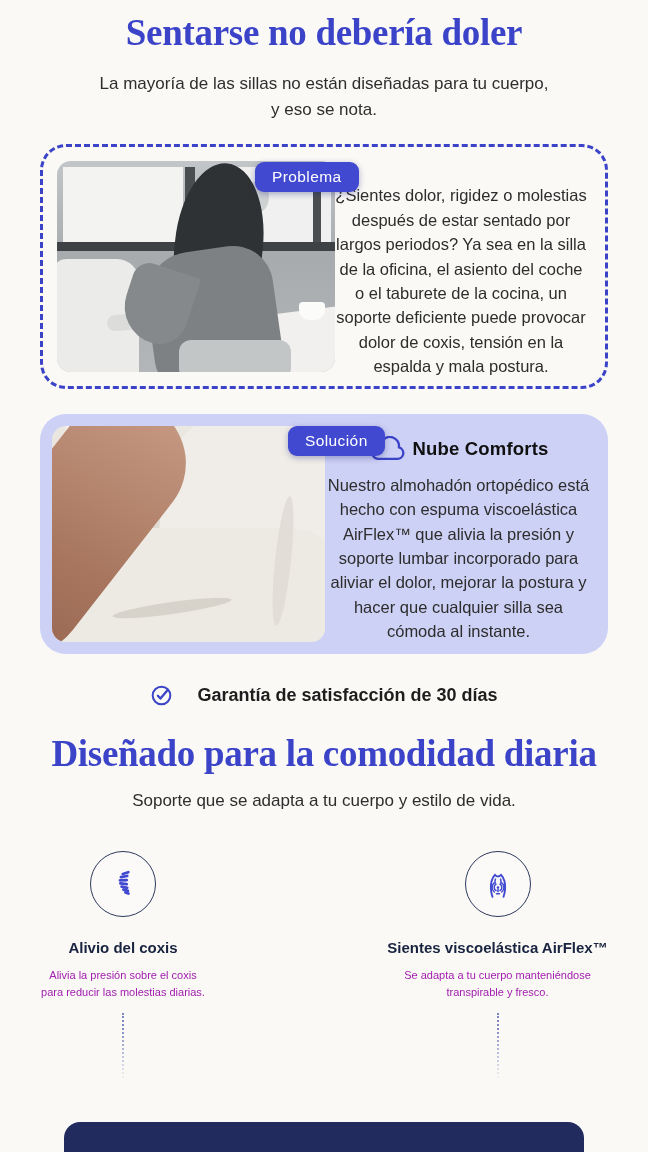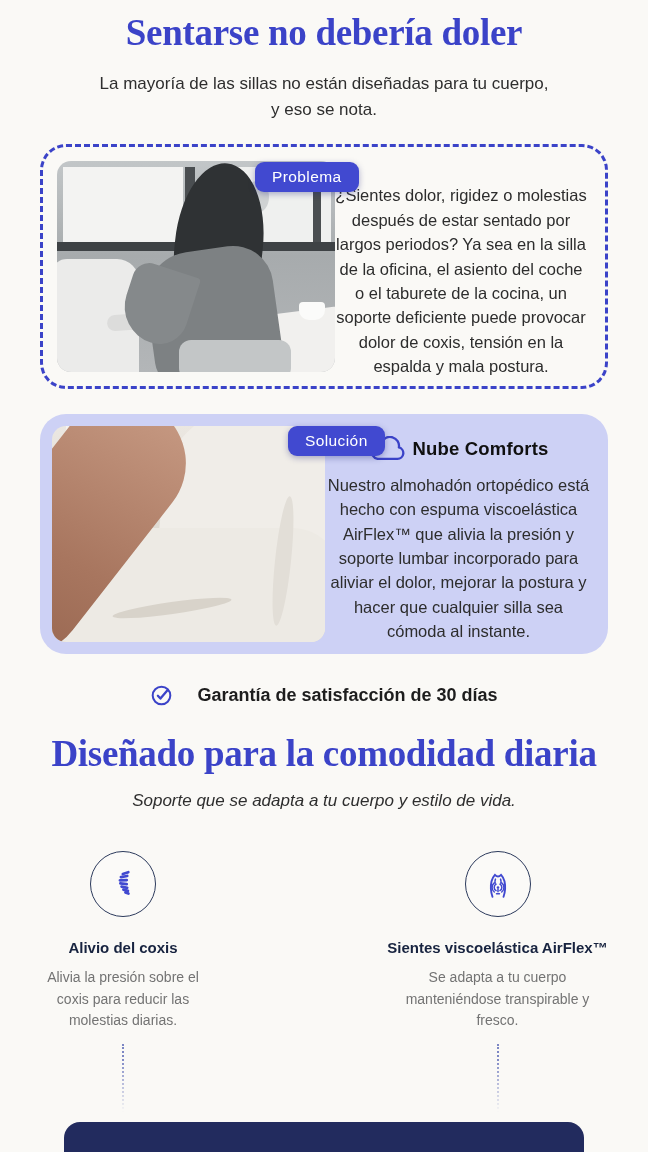--- a/index.html
+++ b/index.html
@@ -122,21 +122,21 @@
     display: flex;
     align-items: center;
     justify-content: center;
     gap: 24px;
     font-size: 18px;
     font-weight: 600;
     color: #1d1d1d;
   }
   
   .section2-title { margin-top: 26px; }
-  .section2-sub { margin: 16px auto 0; max-width: 520px; font-size: 17px; color: #2e2e2e; text-align: center; font-style: italic; }
+  .section2-sub { margin: 16px auto 0; max-width: 520px; font-size: 17px; color: #2e2e2e; text-align: center; }
   .features {
     margin: 40px 0 0;
     padding: 0 38px;
     display: flex;
     justify-content: space-between;
     text-align: center;
   }
   .feature { display: flex; flex-direction: column; align-items: center; }
   .feature-1 { width: 170px; }
   .feature-2 { width: 185px; }
@@ -150,23 +150,23 @@
     margin-bottom: 22px;
   }
   .feature-title {
     font-size: 15px;
     font-weight: 700;
     color: #17233f;
     white-space: nowrap;
     margin-bottom: 11px;
   }
   .feature-desc {
-    font-size: 14px;
+    font-size: 11px;
     line-height: 1.55;
-    color: #737373;
+    color: #a21caf;
   }
   .dotted-connector {
     width: 0;
     height: 72px;
     margin-top: 12px;
     border-left: 2.5px dotted #7d87c4;
     -webkit-mask-image: linear-gradient(to bottom, #000 20%, transparent 95%);
     mask-image: linear-gradient(to bottom, #000 20%, transparent 95%);
   }
   .bottom-bar {

